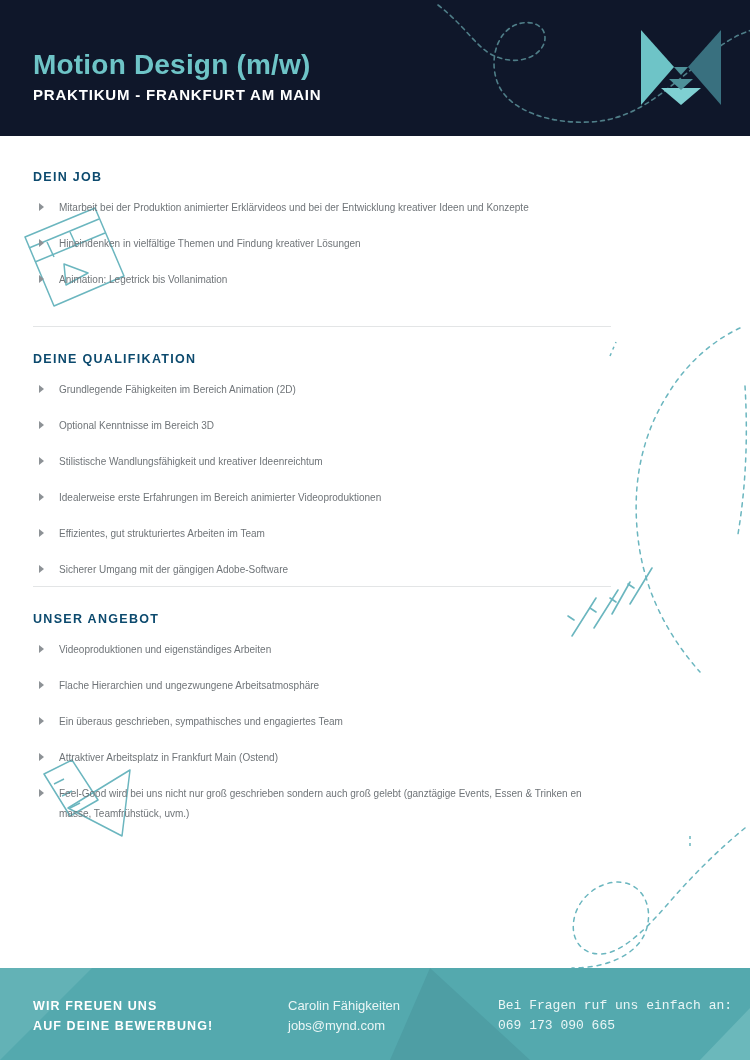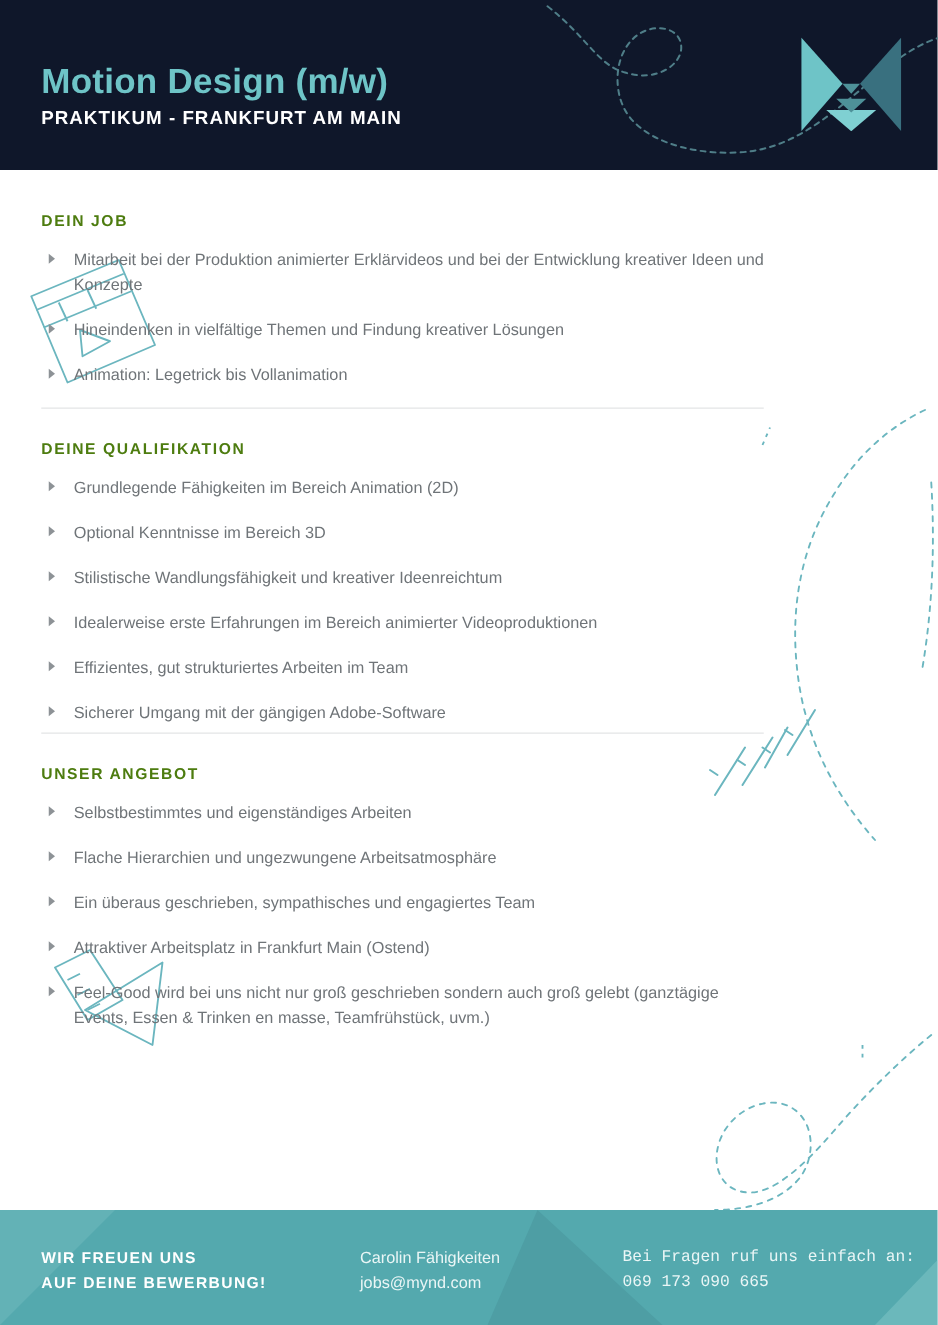--- a/index.html
+++ b/index.html
@@ -31,28 +31,28 @@
   
   .content { position:absolute; left:0; top:136px; width:750px; height:832px; }
   .deco-layer {
     position:absolute; left:0; top:0; width:750px; height:832px;
     pointer-events:none;
   }
   .sections { position:absolute; left:0; top:0; width:750px; }
 
   .section { position:absolute; left:33px; width:580px; }
   .section-title {
-    color:#4d7c0f; font-size:12.5px; font-weight:bold;
+    color:#0c4a6e; font-size:12.5px; font-weight:bold;
     letter-spacing:1.3px; text-transform:uppercase;
     margin-bottom:14px;
   }
   .bullets { list-style:none; }
   .bullet {
     position:relative; padding-left:26px; margin-bottom:16px;
-    color:#6f7478; font-size:13px; line-height:20px;
+    color:#6f7478; font-size:10px; line-height:20px;
   }
   .bullet .marker {
     position:absolute; left:6px; top:5px;
     width:0; height:0;
     border-left:5px solid #8d9296;
     border-top:4px solid transparent;
     border-bottom:4px solid transparent;
   }
   .divider {
     position:absolute; left:33px; width:578px; height:1px;
@@ -203,21 +203,21 @@
       </ul>
     </div>
 
     <div class="divider" style="top:450px;"></div>
 
     <div class="section" style="top:476px;">
       <div class="section-title">UNSER ANGEBOT</div>
       <ul class="bullets">
         <li class="bullet">
           <span class="marker"></span>
-          <span>Selbstbestimmtes und eigenständiges Arbeiten</span>
+          <span>Videoproduktionen und eigenständiges Arbeiten</span>
         </li>
         <li class="bullet">
           <span class="marker"></span>
           <span>Flache Hierarchien und ungezwungene Arbeitsatmosphäre</span>
         </li>
         <li class="bullet">
           <span class="marker"></span>
           <span>Ein überaus geschrieben, sympathisches und engagiertes Team</span>
         </li>
         <li class="bullet">

